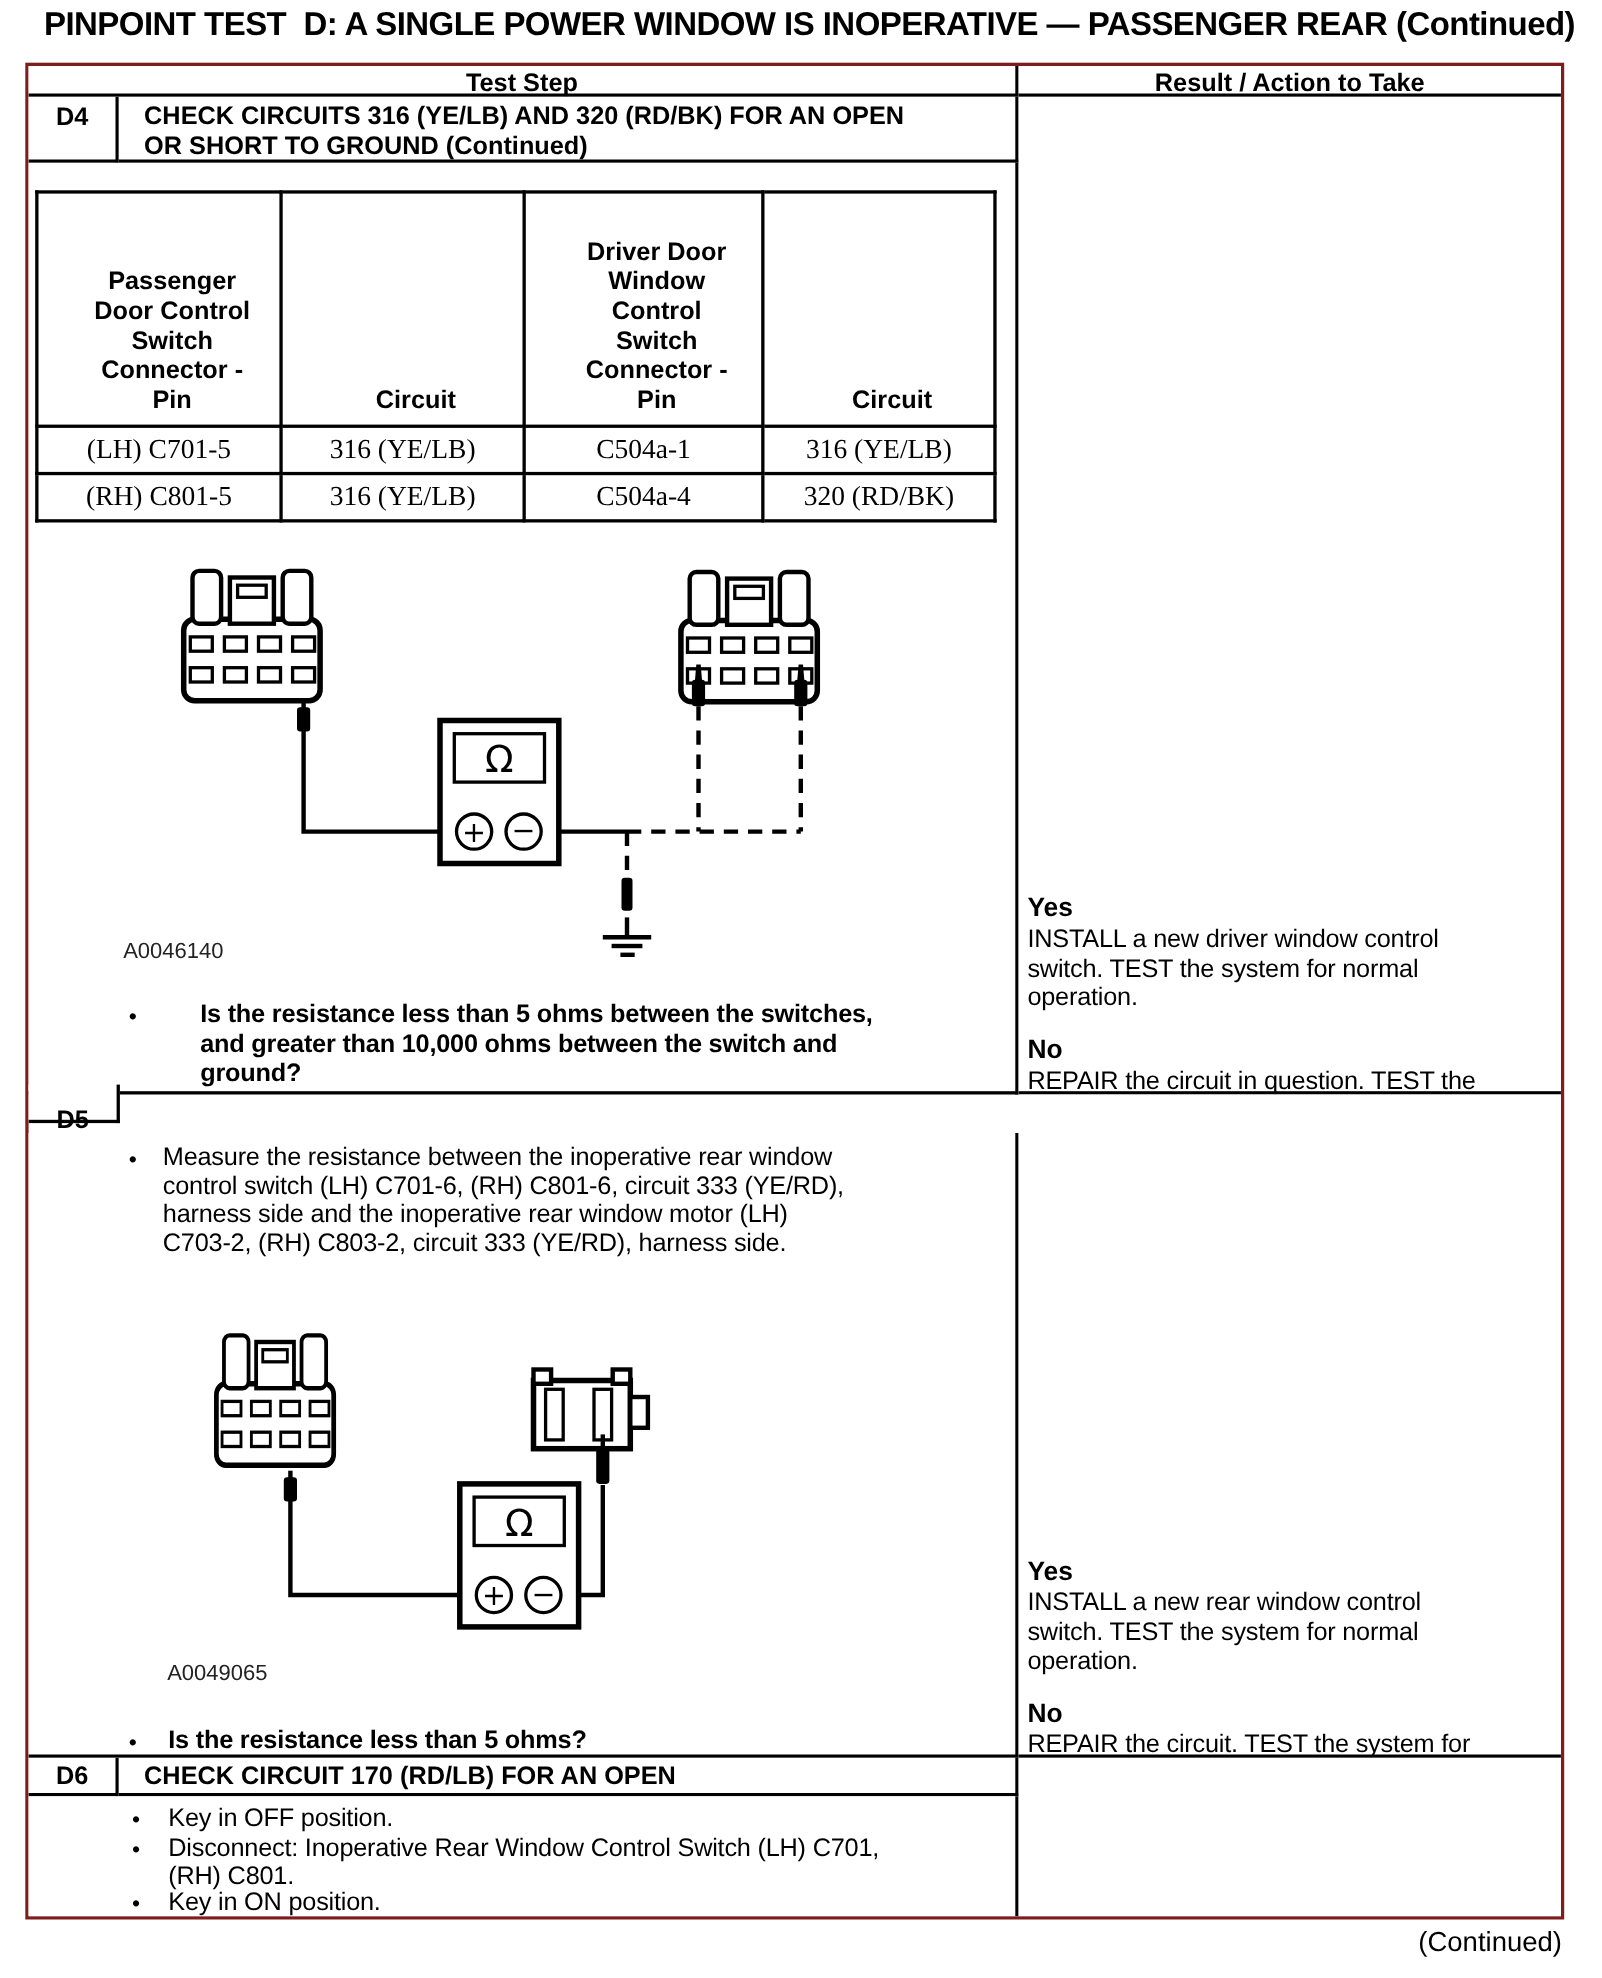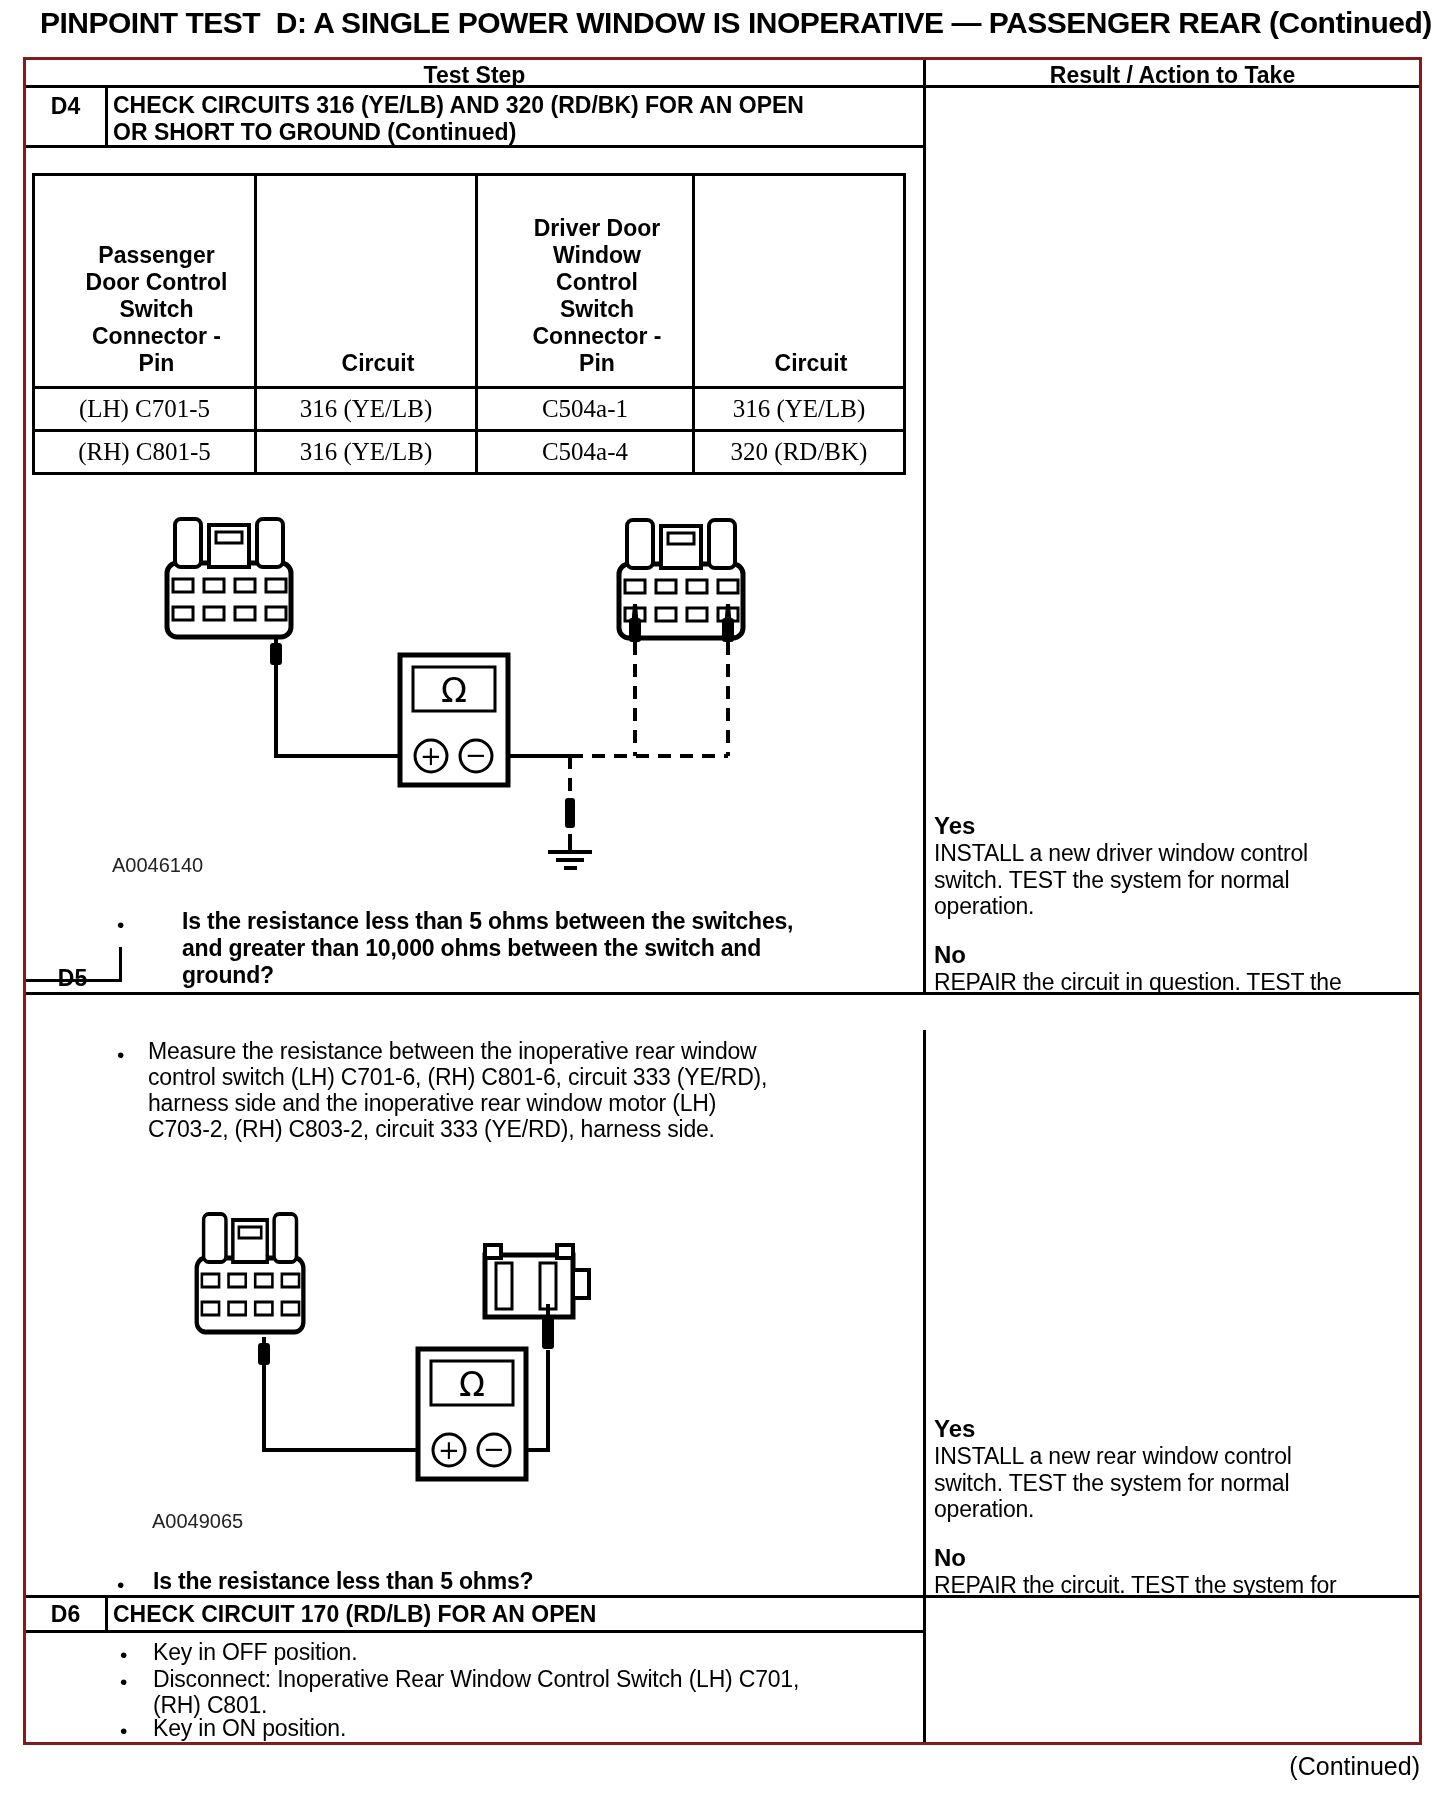--- a/index.html
+++ b/index.html
@@ -16,21 +16,21 @@
   }
   .tbl{
     left:23px;top:57px;width:1399px;height:1688px;
     border:3px solid #7f1d1d;box-sizing:border-box;
   }
   .cell{position:absolute;box-sizing:border-box;background:#fff;}
   .br{border-right:3px solid #000;}
   .bb{border-bottom:3px solid #000;}
   .hdr{font-size:23px;font-weight:bold;text-align:center;padding-top:2px;}
   .stepid{font-size:23px;font-weight:bold;text-align:center;padding-top:5px;}
-  .steptitle{font-size:23px;font-weight:bold;line-height:27px;padding:4px 0 0 5px;}
+  .steptitle{font-size:23px;font-weight:bold;line-height:27px;padding:4px 0 0 23px;}
   .body-txt{font-size:23px;line-height:26px;letter-spacing:-0.2px;}
   .q-txt{font-size:23px;font-weight:bold;line-height:27px;letter-spacing:-0.2px;}
   .blt{position:absolute;font-size:21px;line-height:21px;}
   .fig-label{position:absolute;font-size:20px;color:#222;}
   .res-label{font-size:24px;font-weight:bold;line-height:28px;margin-top:12px;}
   .res-lines{font-size:23px;line-height:26.5px;letter-spacing:-0.2px;}
   .res-block{position:absolute;left:8px;width:470px;}
   .res-gap{height:9px;}
   .pin-table{
     position:absolute;left:6px;top:25px;width:871px;
@@ -169,21 +169,21 @@
     </svg>
 
     <div class="fig-label" style="left:86px;top:706px;">A0046140</div>
 
     <span class="blt" style="left:91px;top:766px;">•</span>
     <div class="abs q-txt pre" style="left:127px;top:760px;width:730px;margin-left:29px;">Is the resistance less than 5 ohms between the switches,
 and greater than 10,000 ohms between the switch and
 ground?</div>
   </div>
 
-  <div class="cell stepid br bb" style="left:0;top:887px;width:96px;height:35px;padding-top:18px;">D5</div>
+  <div class="cell stepid br bb" style="left:0;top:926px;width:83px;height:35px;padding-top:18px;">D5</div>
 
   <div class="cell br bb" style="left:0;top:970px;width:900px;height:568px;">
 
     <span class="blt" style="left:91px;top:14px;">•</span>
     <div class="abs body-txt pre" style="left:122px;top:8px;width:760px;">Measure the resistance between the inoperative rear window
 control switch (LH) C701-6, (RH) C801-6, circuit 333 (YE/RD),
 harness side and the inoperative rear window motor (LH)
 C703-2, (RH) C803-2, circuit 333 (YE/RD), harness side.</div>
 
     <svg class="abs" style="left:104px;top:170px;" width="600" height="340" viewBox="0 0 600 340">

